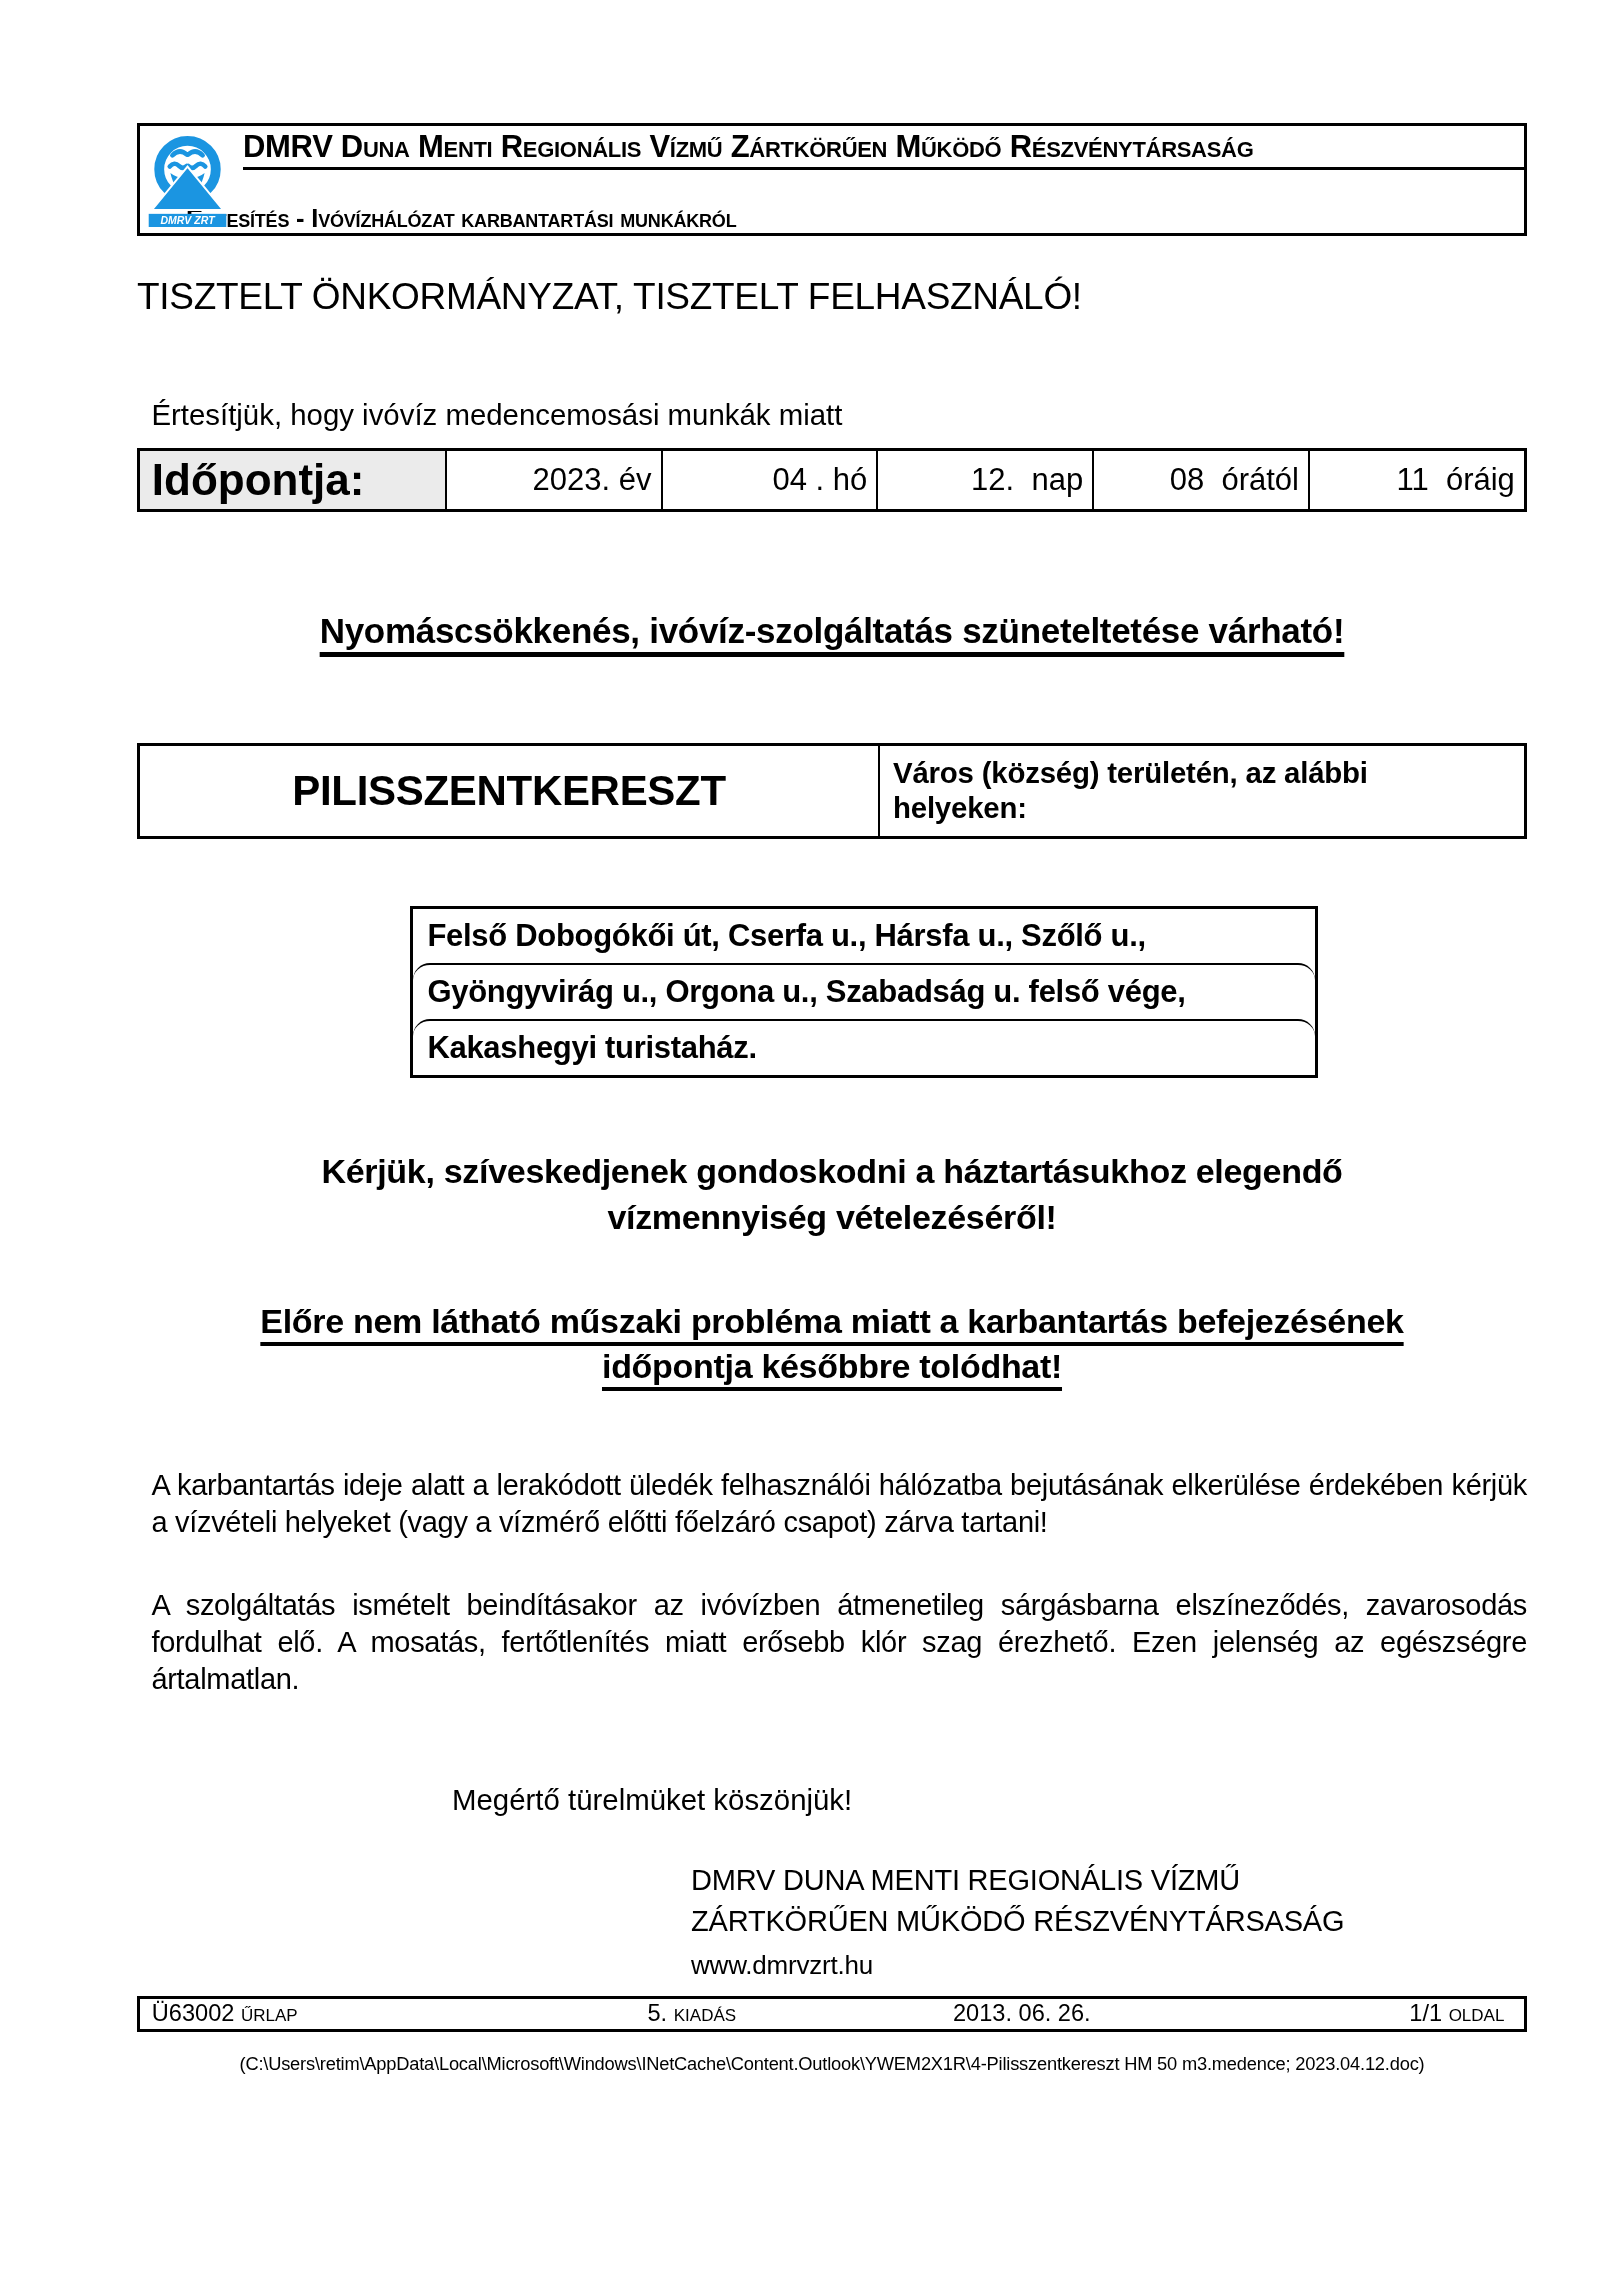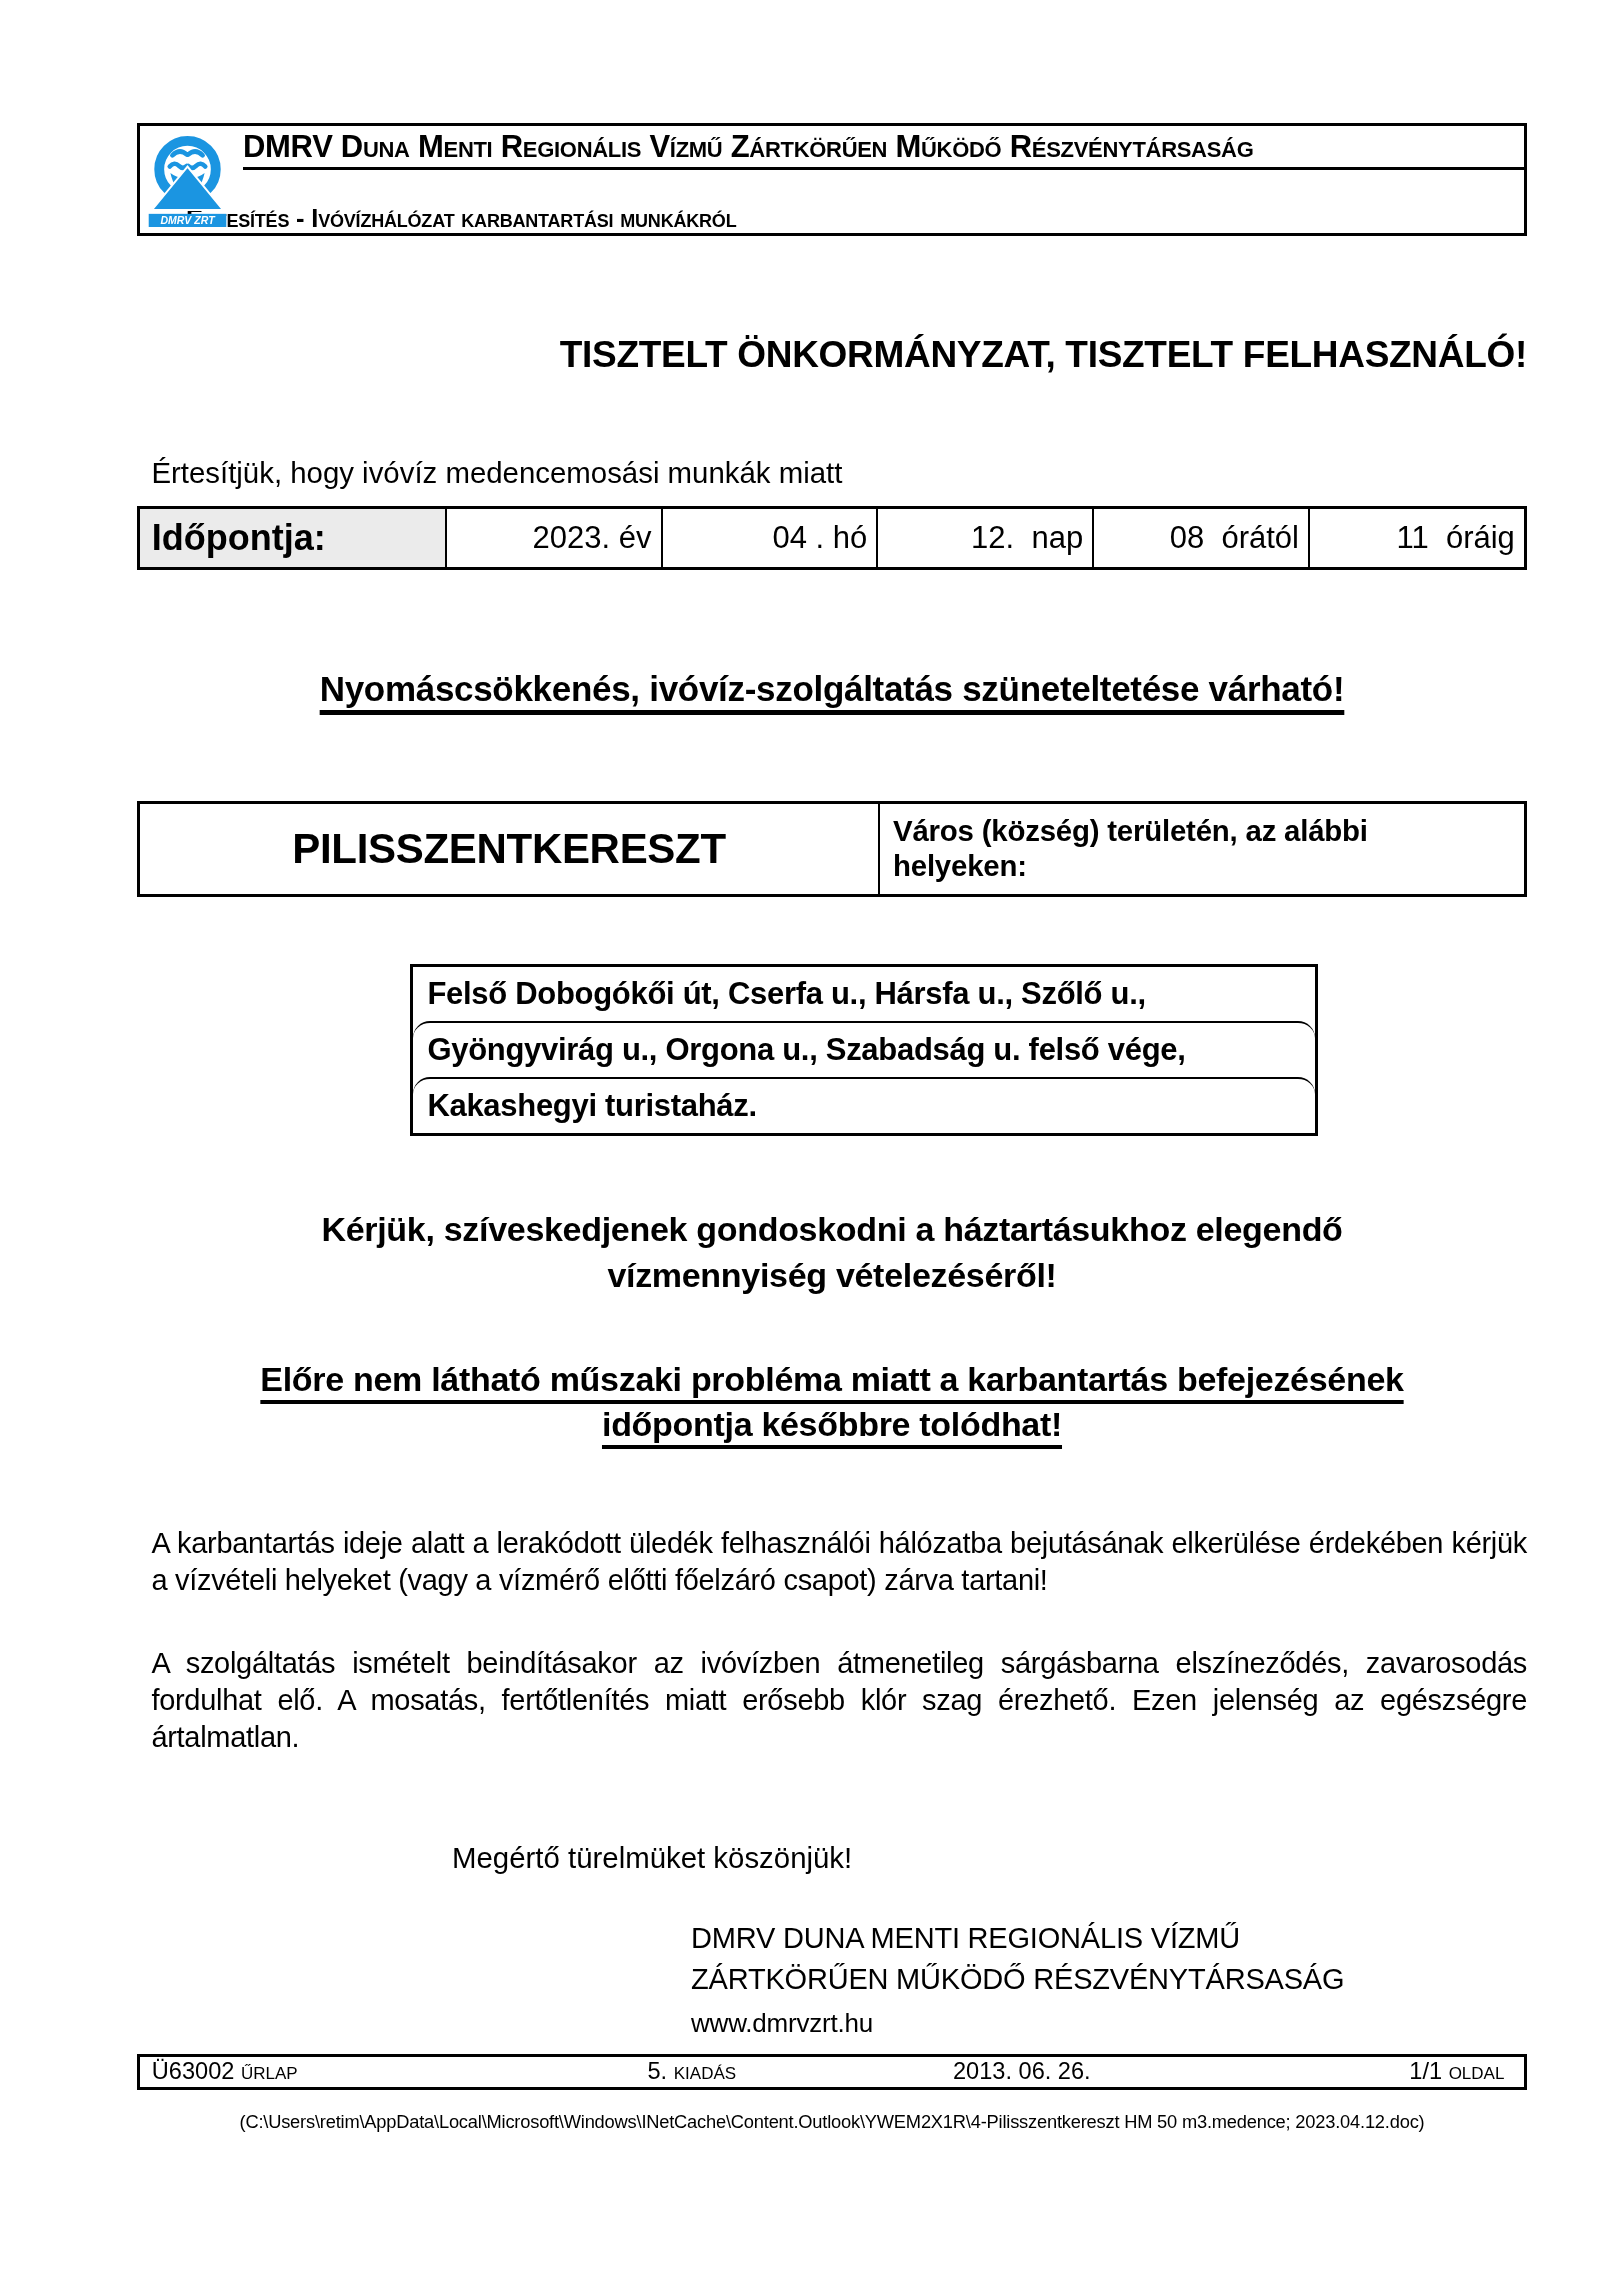--- a/index.html
+++ b/index.html
@@ -31,38 +31,38 @@
     font-size:31px;font-weight:bold;font-variant:small-caps;
     letter-spacing:-0.3px;white-space:nowrap;
   }
   .hdr-row2{margin-left:46px;height:63px;display:flex;align-items:flex-end;}
   .hdr-row2 .subtitle{
     font-size:25.5px;font-weight:bold;font-variant:small-caps;letter-spacing:-0.2px;
   }
 
   
   .doc-title{
-    margin-top:98px;text-align:right;
-    font-size:37px;font-weight:bold;letter-spacing:-0.3px;
+    margin-top:40px;text-align:left;
+    font-size:37px;font-weight:normal;letter-spacing:-0.3px;
   }
   .intro{margin-top:80px;padding-left:14.4px;font-size:29.4px;}
 
   
   .schedule{
     margin-top:15.7px;
     border:3.3px solid #000;
     display:flex;height:58px;
   }
   .schedule .cell{
     display:flex;align-items:center;
     font-size:31px;white-space:pre;
   }
   .schedule .label{
     flex:0 0 293px;background:#EBEBEB;
-    font-weight:bold;font-size:36px;padding-left:11.8px;
+    font-weight:bold;font-size:44px;padding-left:11.8px;
   }
   .schedule .val{flex:1;justify-content:flex-end;padding-right:9.2px;border-left:2.6px solid #000;}
 
   
   .warning{
     margin-top:99px;text-align:center;
     font-size:35px;font-weight:bold;letter-spacing:-0.3px;
     text-decoration:underline;text-decoration-thickness:4.6px;text-underline-offset:8.5px;
   }
 

